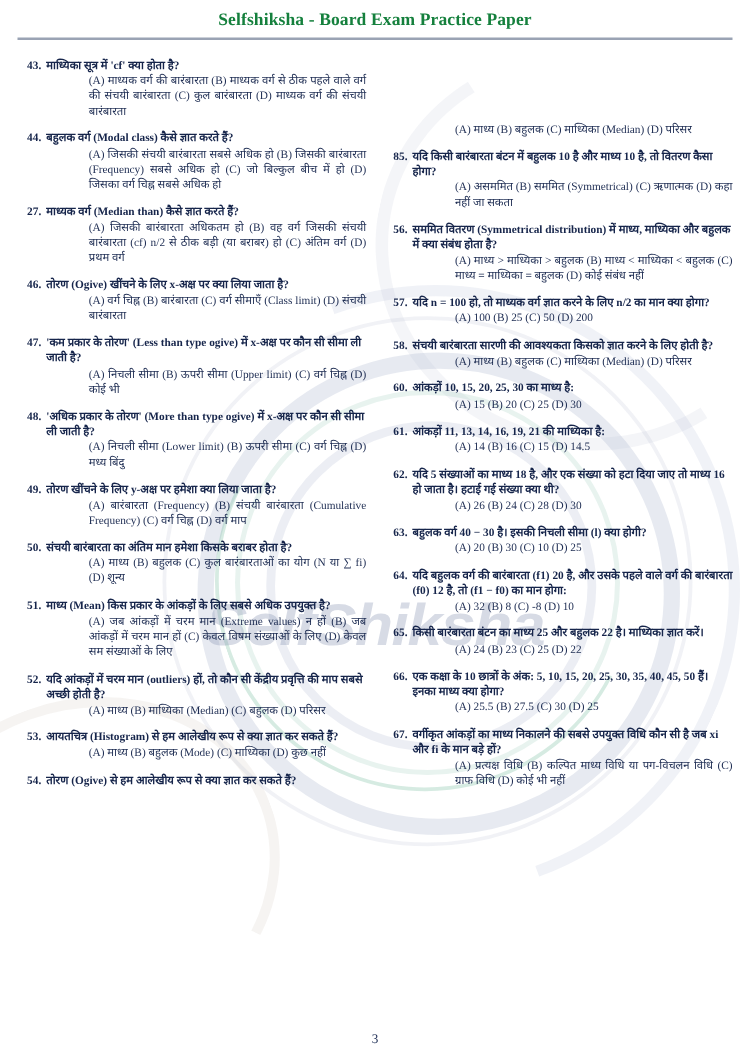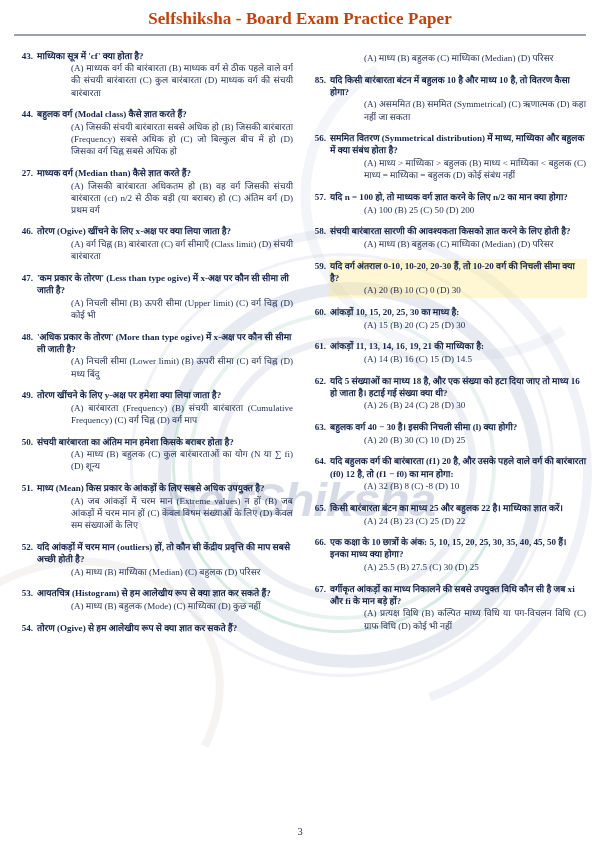--- a/index.html
+++ b/index.html
@@ -118,39 +118,39 @@
 
   
   .doc-header {
     position: relative;
     z-index: 2;
     text-align: center;
   }
   .doc-title {
     font-family: "Liberation Serif", "DejaVu Serif", serif;
     font-weight: bold;
-    font-size: 17px;
+    font-size: 14px;
     letter-spacing: 0.1px;
-    color: #c2410c;
+    color: #15803d;
     padding-bottom: 5px;
   }
   .header-rule {
     height: 1.6px;
     background: #9aa3b4;
     width: 100%;
     margin: 0 0 14px 0;
   }
 
   
   .columns {
     position: relative;
     z-index: 2;
     display: flex;
     gap: 14px;
-    align-items: center;
+    align-items: flex-end;
   }
   .col {
     width: 279px;
     flex: 0 0 279px;
   }
 
   .q {
     display: flex;
     margin-bottom: 9.5px;
     font-size: 9.05px;
@@ -336,27 +336,20 @@
             <div class="q-opts">(A) 100    (B) 25    (C) 50    (D) 200</div>
           </div>
         </div>
         <div class="q">
           <div class="q-num">58.</div>
           <div class="q-body">
             <div class="q-text">संचयी बारंबारता सारणी की आवश्यकता किसको ज्ञात करने के लिए होती है?</div>
             <div class="q-opts">(A) माध्य    (B) बहुलक    (C) माध्यिका (Median)    (D) परिसर</div>
           </div>
         </div>
-        <div class="q highlight">
-          <div class="q-num">59.</div>
-          <div class="q-body">
-            <div class="q-text">यदि वर्ग अंतराल 0-10, 10-20, 20-30 हैं, तो 10-20 वर्ग की निचली सीमा क्या है?</div>
-            <div class="q-opts">(A) 20    (B) 10    (C) 0    (D) 30</div>
-          </div>
-        </div>
         <div class="q">
           <div class="q-num">60.</div>
           <div class="q-body">
             <div class="q-text">आंकड़ों 10, 15, 20, 25, 30 का माध्य है:</div>
             <div class="q-opts">(A) 15    (B) 20    (C) 25    (D) 30</div>
           </div>
         </div>
         <div class="q">
           <div class="q-num">61.</div>
           <div class="q-body">

